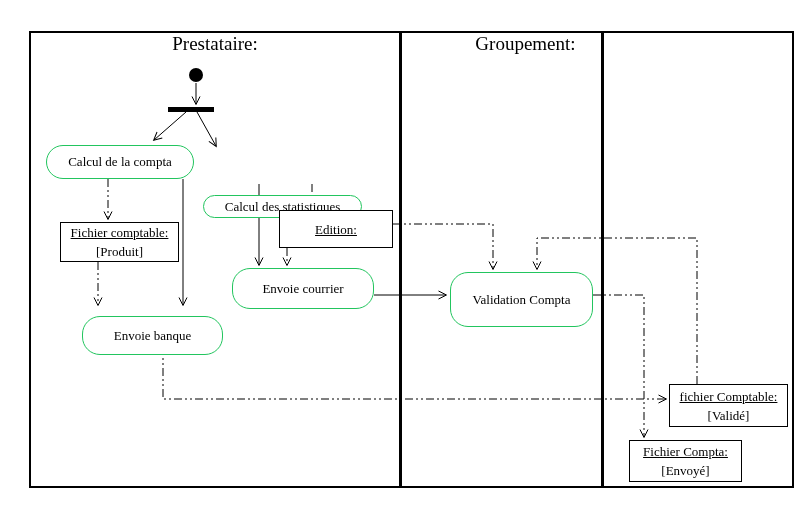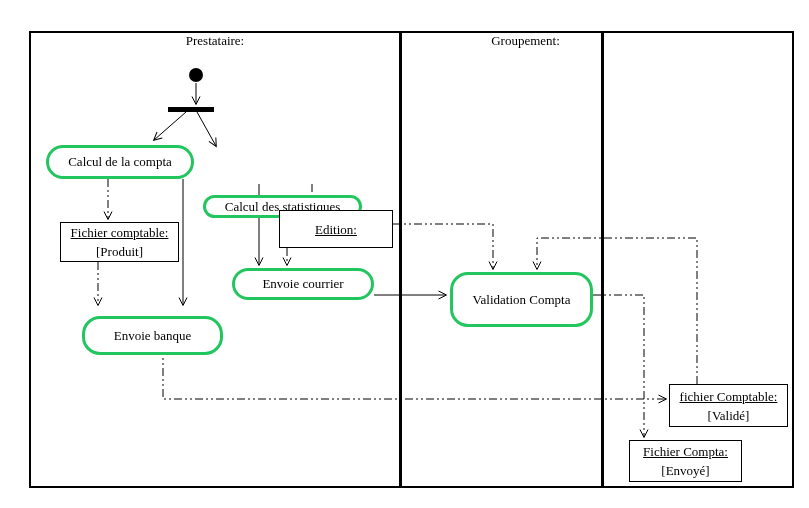--- a/index.html
+++ b/index.html
@@ -7,25 +7,25 @@
     position:relative;width:809px;height:508px;background:#ffffff;
     font-family:"Liberation Serif", serif;color:#000;overflow:hidden;
   }
   .layer{position:absolute;left:0;top:0;z-index:1;}
   .frame{
     position:absolute;left:29px;top:31px;width:761px;height:453px;
     border:2px solid #000;z-index:0;background:transparent;
   }
   .divider{position:absolute;top:31px;height:457px;width:3px;background:#000;z-index:1;}
   .lane-title{
-    position:absolute;top:33px;font-size:13px;text-align:center;z-index:2;
+    position:absolute;top:33px;font-size:19px;text-align:center;z-index:2;
     white-space:nowrap;
   }
   .activity{
-    position:absolute;border:3px solid #22c55e;border-radius:18px;background:#fff;
+    position:absolute;border:1px solid #22c55e;border-radius:18px;background:#fff;
     display:flex;align-items:center;justify-content:center;font-size:13px;
     z-index:2;box-sizing:border-box;white-space:nowrap;
   }
   .objbox{
     position:absolute;border:1px solid #000;background:#fff;text-align:right;
     font-size:13px;line-height:19px;z-index:2;box-sizing:border-box;
     display:flex;flex-direction:column;align-items:center;justify-content:center;
   }
   .objbox .title{text-decoration:underline;}
 </style>
@@ -69,21 +69,21 @@
 
   <div class="lane-title" style="left:31px;width:368px;">Prestataire:</div>
   <div class="lane-title" style="left:402px;width:199px;padding-left:24px;">Groupement:</div>
 
   <div class="activity" style="left:46px;top:145px;width:148px;height:34px;">
     <span>Calcul de la compta</span>
   </div>
   <div class="activity" style="left:203px;top:149px;width:159px;height:23px;margin-top:46px;">
     <span>Calcul des statistiques</span>
   </div>
-  <div class="activity" style="left:232px;top:268px;width:142px;height:32px;">
+  <div class="activity" style="left:232px;top:268px;width:142px;height:41px;">
     <span>Envoie courrier</span>
   </div>
   <div class="activity" style="left:82px;top:316px;width:141px;height:39px;">
     <span>Envoie banque</span>
   </div>
   <div class="activity" style="left:450px;top:272px;width:143px;height:55px;">
     <span>Validation Compta</span>
   </div>
 
   <div class="objbox" style="left:60px;top:222px;width:119px;height:40px;">

